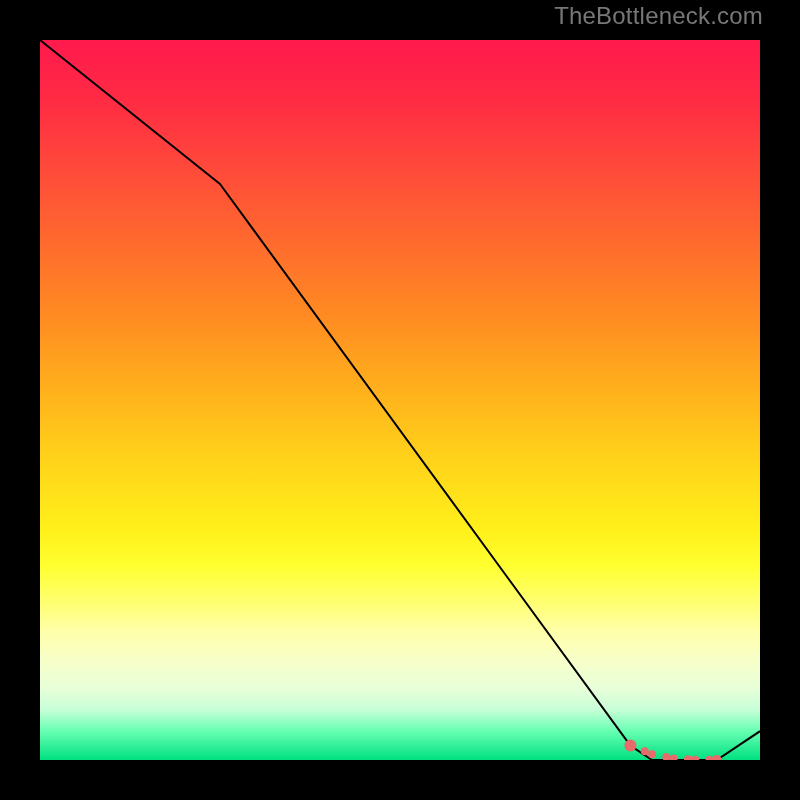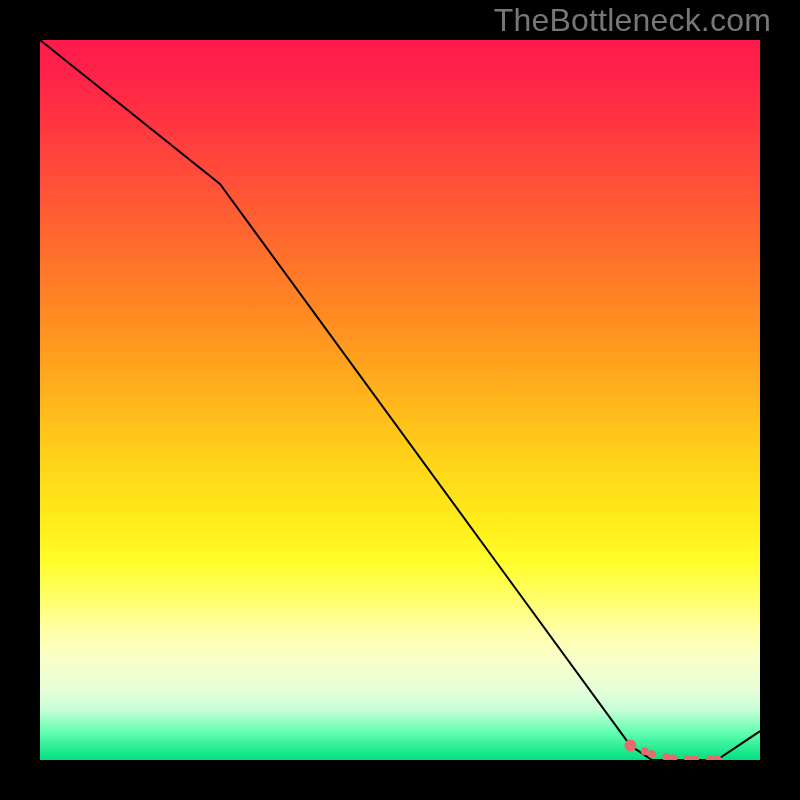--- a/index.html
+++ b/index.html
@@ -45,23 +45,23 @@
   .svg-layer {
     position: absolute;
     left: 0;
     top: 0;
     width: 720px;
     height: 720px;
   }
   .attribution {
     position: absolute;
     top: 2px;
-    right: 29px;
+    right: 37px;
     color: #777;
-    font-size: 32px;
+    font-size: 24px;
     font-weight: 500;
     letter-spacing: 0.2px;
     font-family: Arial, Helvetica, sans-serif;
   }
 </style>
 </head>
 <body>
 
 <div class="frame">
   <div class="attribution">TheBottleneck.com</div>

